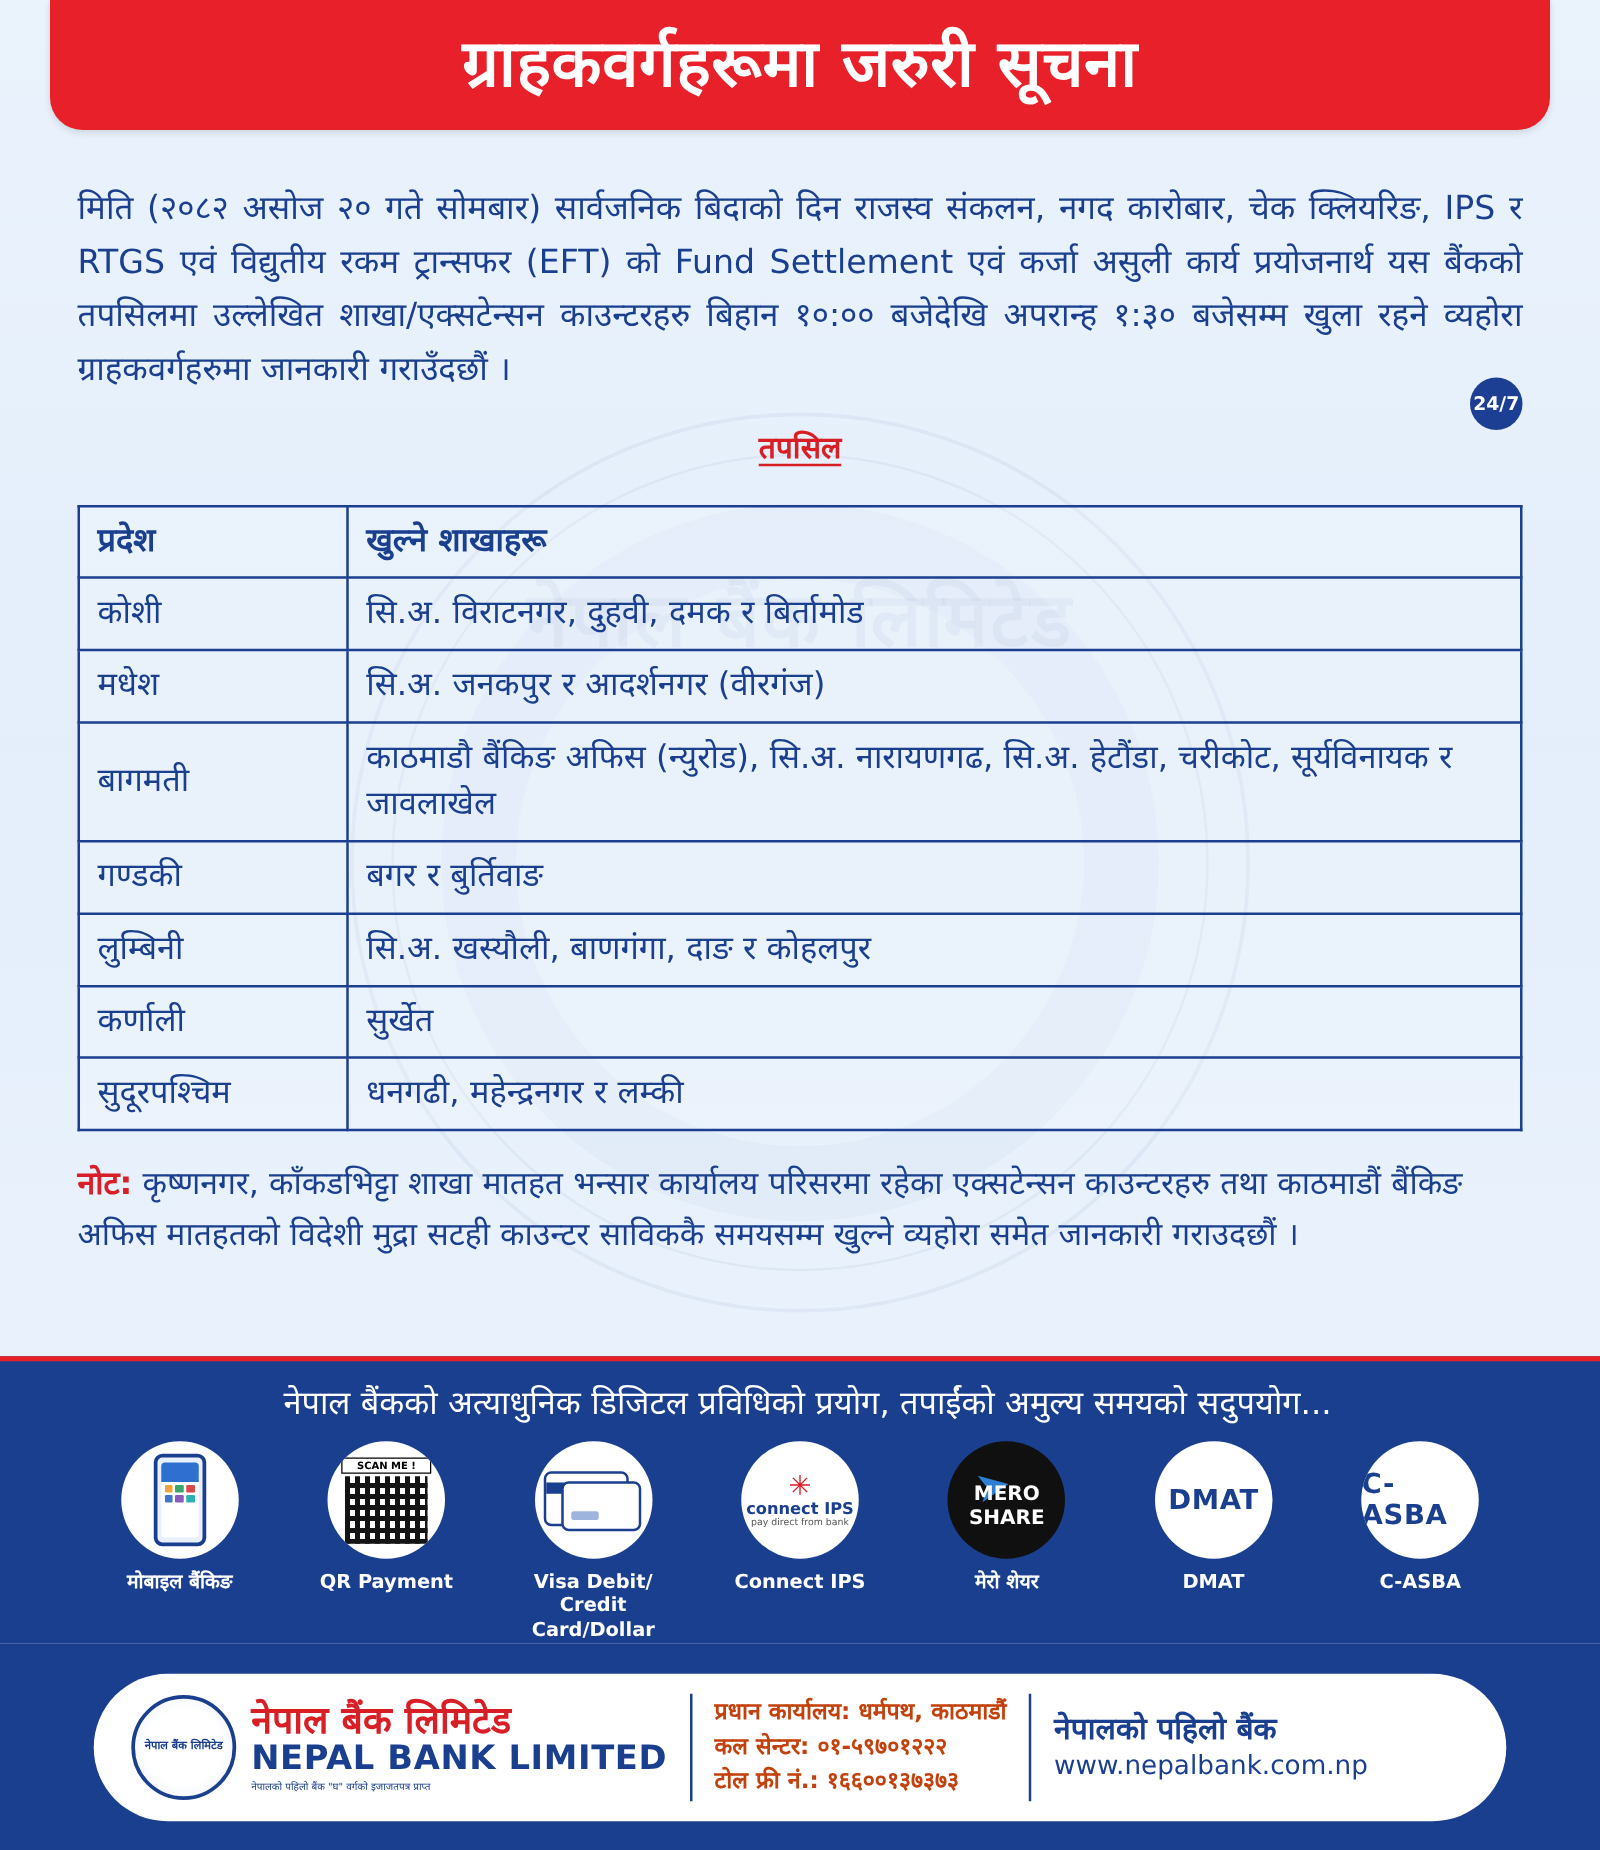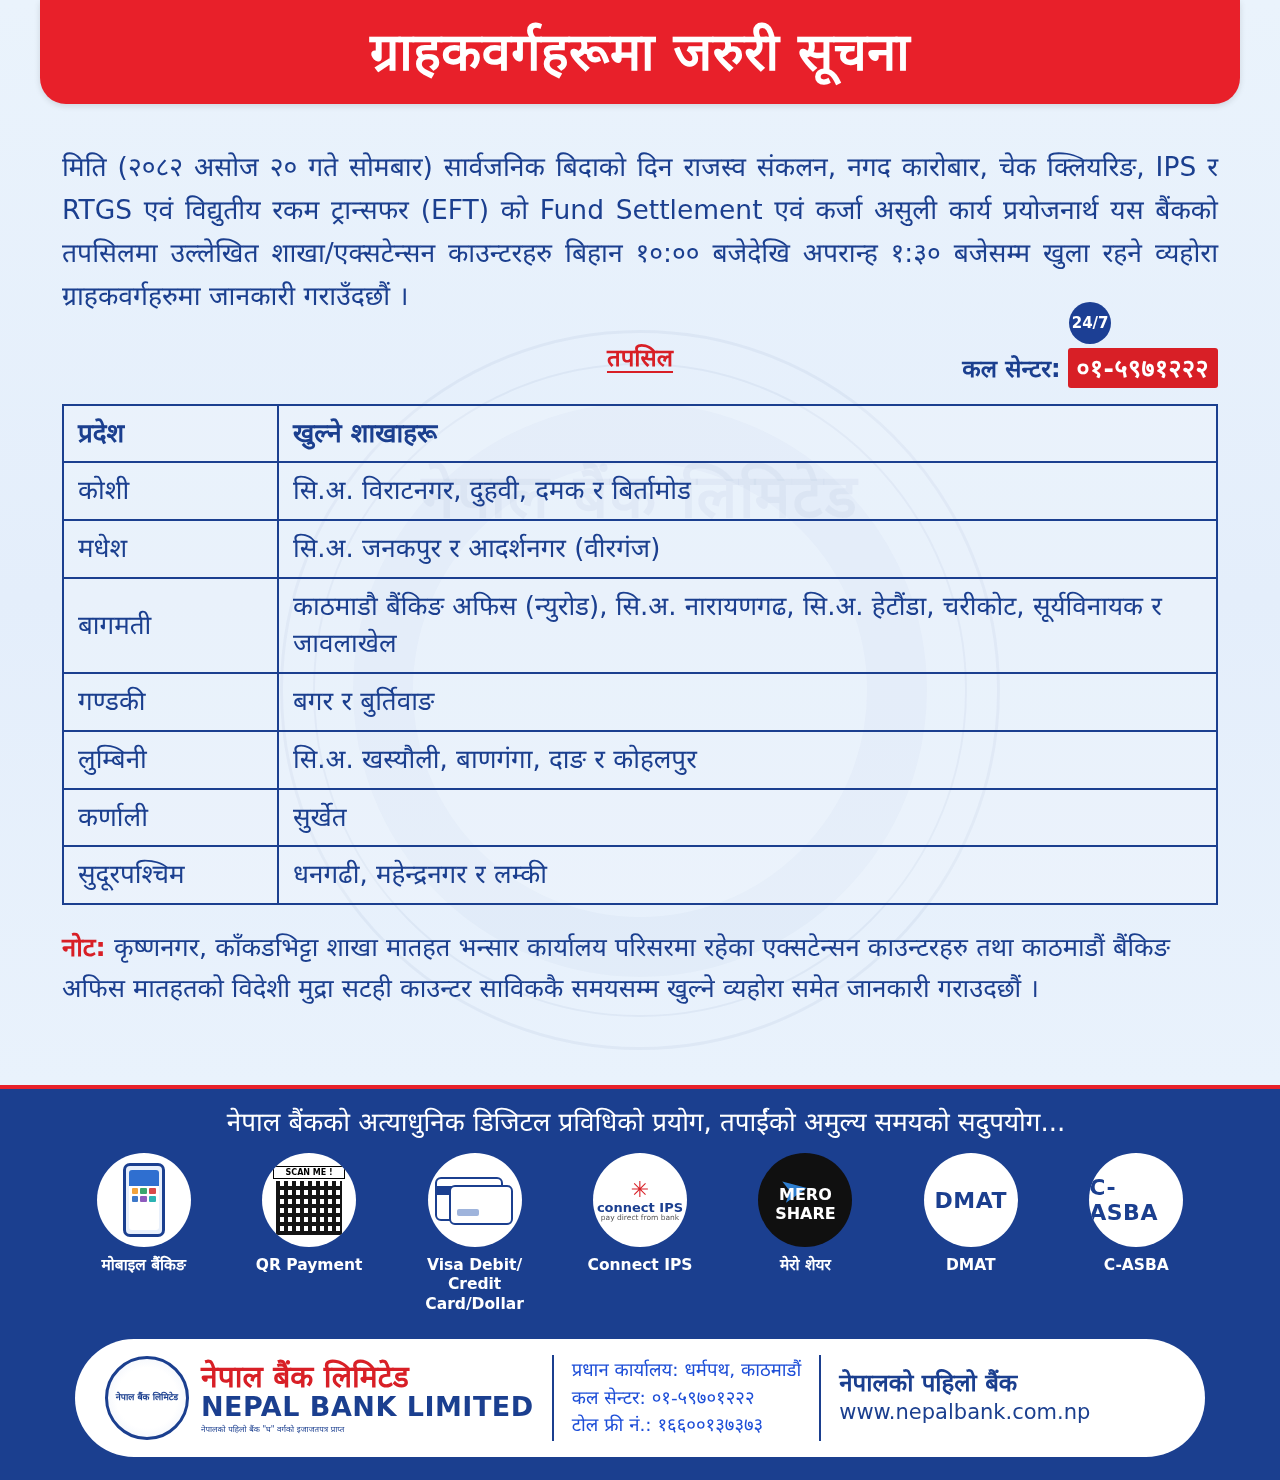--- a/index.html
+++ b/index.html
@@ -102,21 +102,20 @@
     font-size: 24px;
     font-weight: bold;
     text-decoration: underline;
     text-underline-offset: 5px;
   }
   .callcenter {
     position: absolute;
     right: 0; top: -34px;
     display: flex;
     flex-direction: column;
-    align-items: center;
   }
   .cc-badge {
     width: 42px; height: 42px;
     border-radius: 50%;
     background: #1c3f94;
     color: #fff;
     font-size: 15px;
     font-weight: bold;
     display: flex; align-items: center; justify-content: center;
     margin-bottom: 4px;
@@ -280,21 +279,21 @@
     border: 3px solid #1b3f8f;
     display: flex; align-items: center; justify-content: center;
     color: #1b3f8f; font-size: 9px; font-weight: bold; text-align: center;
     line-height: 1.1; padding: 6px;
     background: radial-gradient(circle, #ffffff 55%, #e8eef9 100%);
   }
   .logo-text .np { color: #d81f26; font-size: 30px; font-weight: bold; line-height: 1.05; }
   .logo-text .en { color: #1b3f8f; font-size: 27px; font-weight: bold; line-height: 1.05; letter-spacing: 0.5px; }
   .logo-text .tag { color: #1b3f8f; font-size: 8px; margin-top: 2px; }
   .vline { width: 2px; height: 86px; background: #1b3f8f; }
-  .addr { color: #1d4ed8; font-size: 18.5px; line-height: 1.5; font-weight: 400; }
+  .addr { color: #c2410c; font-size: 18.5px; line-height: 1.5; font-weight: 700; }
   .right-block { color: #1b3f8f; text-align: left; }
   .right-block .r1 { font-size: 24px; font-weight: bold; line-height: 1.3; }
   .right-block .r2 { font-size: 21px; line-height: 1.3; }
 </style>
 </head>
 <body>
 
 <div class="notice-area">
 
   <div class="watermark">
@@ -304,24 +303,20 @@
   <div class="header-banner">
     <div class="header-title">ग्राहकवर्गहरूमा जरुरी सूचना</div>
   </div>
 
   <div class="body-para">मिति (२०८२ असोज २० गते सोमबार) सार्वजनिक बिदाको दिन राजस्व संकलन, नगद कारोबार, चेक क्लियरिङ, IPS र RTGS एवं विद्युतीय रकम ट्रान्सफर (EFT) को Fund Settlement एवं कर्जा असुली कार्य प्रयोजनार्थ यस बैंकको तपसिलमा उल्लेखित शाखा/एक्सटेन्सन काउन्टरहरु बिहान १०:०० बजेदेखि अपरान्ह १:३० बजेसम्म खुला रहने व्यहोरा ग्राहकवर्गहरुमा जानकारी गराउँदछौं ।</div>
 
   <div class="mid-row">
     <div class="tapasil">तपसिल</div>
     <div class="callcenter">
       <div class="cc-badge">24/7</div>
-      <div class="cc-line">
-        <span class="cc-label">कल सेन्टर:</span>
-        <span class="cc-number">०१-५९७१२२२</span>
-      </div>
     </div>
   </div>
 
   <div class="table-wrap">
     <table class="tapasil-table">
       <thead>
         <tr>
           <th class="col-prov">प्रदेश</th>
           <th>खुल्ने शाखाहरू</th>
         </tr>

